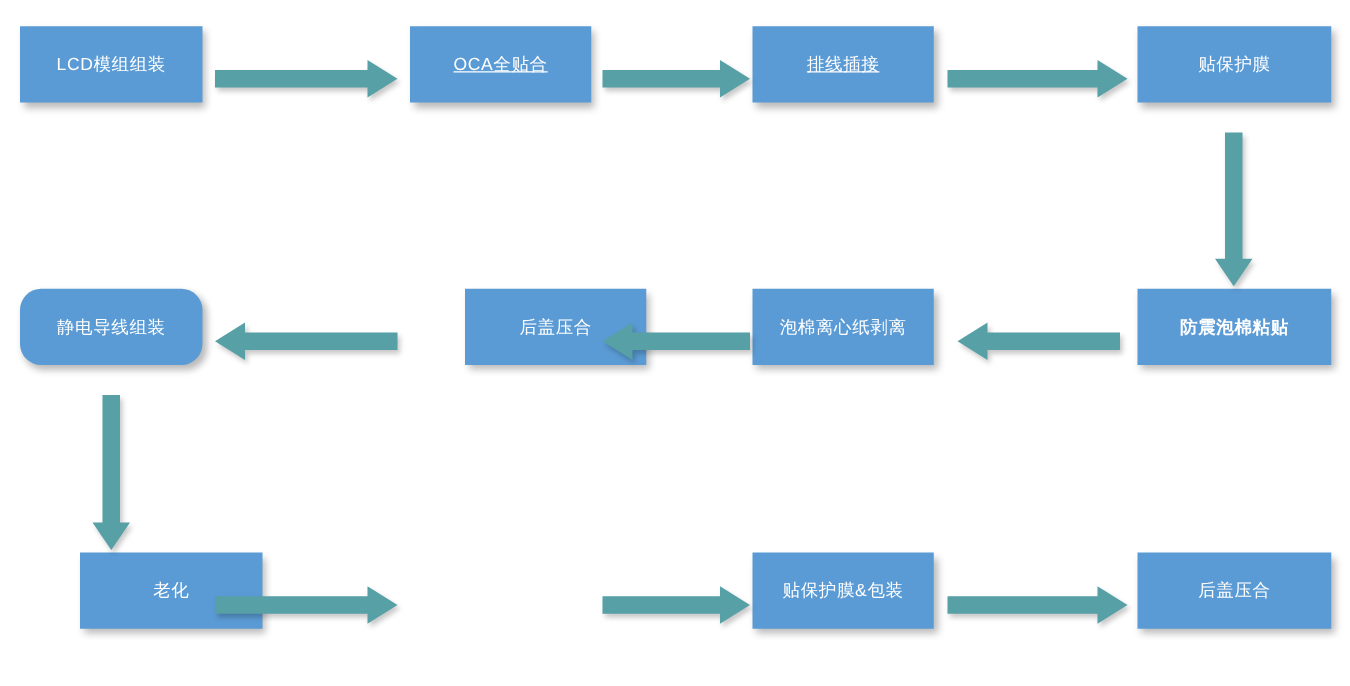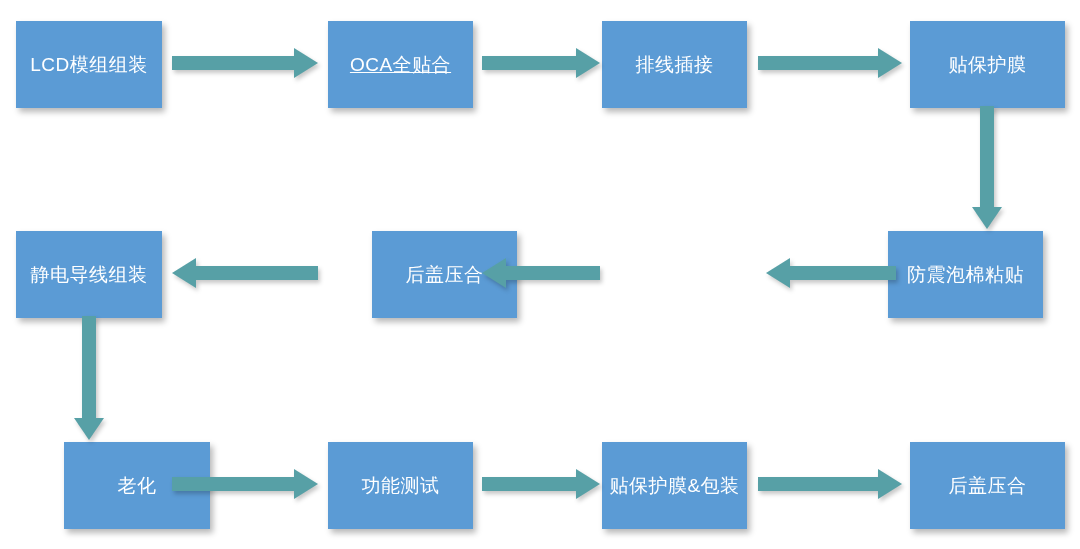--- a/index.html
+++ b/index.html
@@ -11,39 +11,39 @@
   .canvas {
     position: relative;
     width: 1080px;
     height: 549px;
     background: var(--bg, #ffffff);
     overflow: hidden;
   }
   
   .node {
     position: absolute;
-    height: 87px;
+    height: 61px;
     background: var(--node-fill, #5B9BD5);
     color: var(--node-text, #ffffff);
     display: flex;
     align-items: center;
     justify-content: center;
-    font-size: 19px;
+    font-size: 14px;
     letter-spacing: 0.5px;
     box-shadow: 3px 4px 6px rgba(0,0,0,0.28);
     white-space: nowrap;
   }
   .n0  { left: 16px;  top: 21px;  width: 146px; }
   .n1  { left: 328px; top: 21px;  width: 145px; text-decoration: underline; }
-  .n2  { left: 602px; top: 21px;  width: 145px; }
+  .n2  { left: 602px; top: 21px;  width: 145px; text-decoration: underline; }
   .n3  { left: 910px; top: 21px;  width: 155px; }
-  .n4  { left: 888px; top: 231px; width: 155px; }
+  .n4  { left: 910px; top: 231px; width: 155px; font-weight: bold; }
   .n5  { left: 602px; top: 231px; width: 145px; }
   .n6  { left: 328px; top: 231px; width: 145px; margin-left: 44px; }
-  .n7  { left: 16px;  top: 231px; width: 146px; }
+  .n7  { left: 16px;  top: 231px; width: 146px; border-radius: 17px; }
   .n8  { left: 16px;  top: 442px; width: 146px; margin-left: 48px; }
   .n9  { left: 328px; top: 442px; width: 145px; }
   .n10 { left: 602px; top: 442px; width: 145px; }
   .n11 { left: 910px; top: 442px; width: 155px; }
 
   
   .arrow {
     position: absolute;
     filter: drop-shadow(2px 3px 2px rgba(0,0,0,0.22));
   }
@@ -100,25 +100,25 @@
 <body>
 
 <div class="canvas">
 
   <div class="node n0">LCD模组组装</div>
   <div class="node n1">OCA全贴合</div>
   <div class="node n2">排线插接</div>
   <div class="node n3">贴保护膜</div>
 
   <div class="node n4">防震泡棉粘贴</div>
+  <div class="node n5">泡棉离心纸剥离</div>
   <div class="node n6">后盖压合</div>
   <div class="node n7">静电导线组装</div>
 
   <div class="node n8">老化</div>
-  <div class="node n9">功能测试</div>
   <div class="node n10">贴保护膜&amp;包装</div>
   <div class="node n11">后盖压合</div>
 
   <div class="arrow h right a0">
       <div class="shaft"></div>
       <div class="head"></div>
     </div>
   <div class="arrow h right a1">
       <div class="shaft"></div>
       <div class="head"></div>

